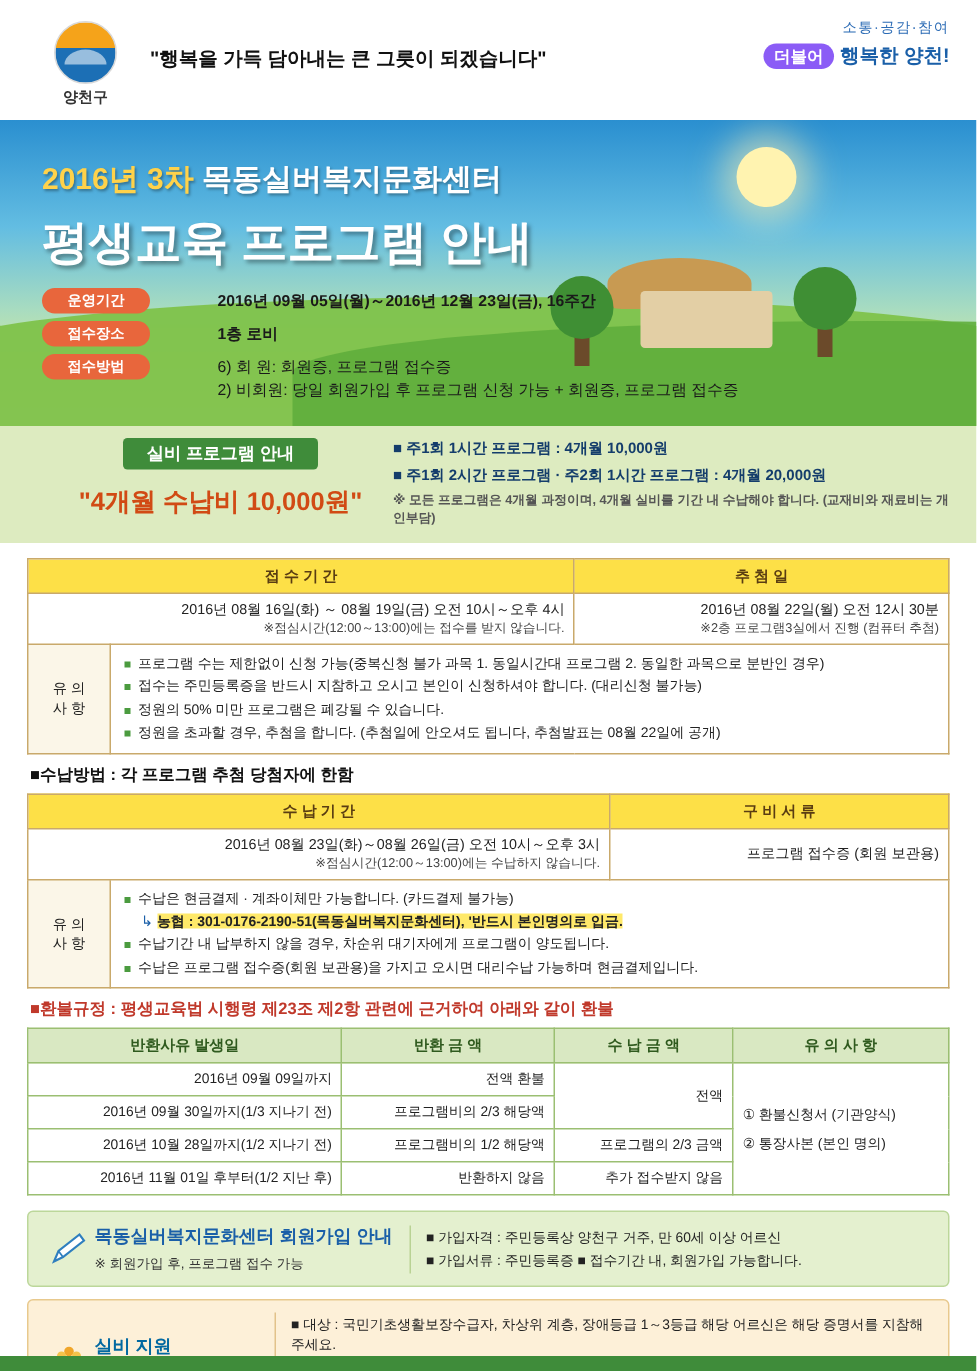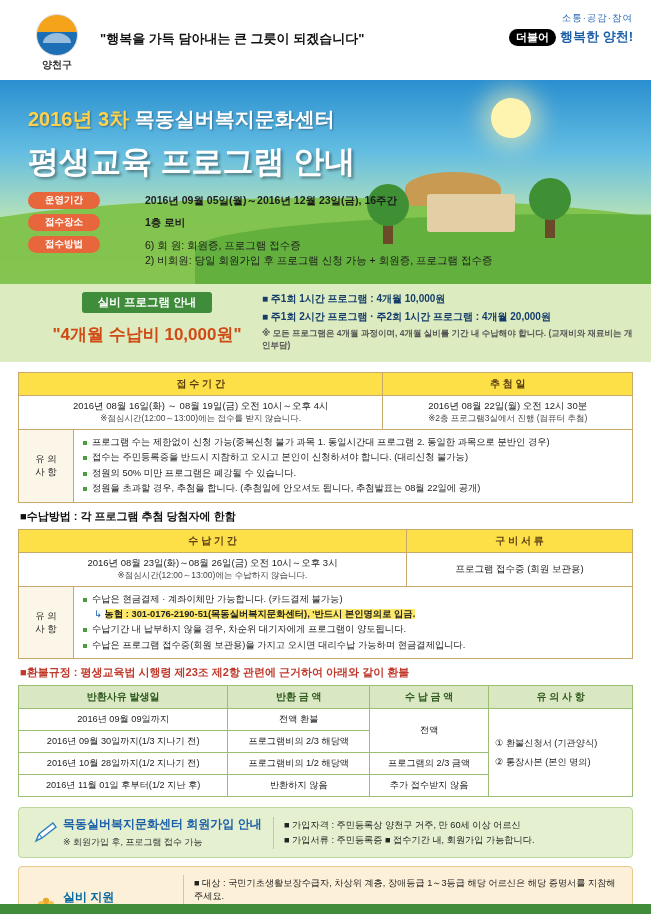--- a/index.html
+++ b/index.html
@@ -18,21 +18,21 @@
   .logo-circle{width:40px;height:40px;border-radius:50%;margin:0 auto;
     background:linear-gradient(180deg,#f5a31a 0%,#f5a31a 42%,#1c6fb5 43%,#1c6fb5 100%);
     position:relative;overflow:hidden;border:1px solid #d9d9d9;}
   .logo-circle:after{content:"";position:absolute;left:6px;top:18px;width:28px;height:10px;
     border-radius:50%/100% 100% 0 0;background:#ffffff;opacity:.55;}
   .logo-txt{font-size:10px;color:#333;margin-top:2px;font-weight:bold;}
   .slogan{position:absolute;left:100px;top:30px;font-size:13px;font-weight:bold;color:#111;}
   .brand-right{position:absolute;right:18px;top:12px;text-align:right;}
   .brand-right .l1{font-size:9.5px;color:#2b6bb5;letter-spacing:1px;}
   .brand-right .l2{font-size:13px;font-weight:bold;color:#1a5fa8;margin-top:3px;}
-  .brand-right .l2 .pill{display:inline-block;background:#000000;color:#fff;border-radius:9px;
+  .brand-right .l2 .pill{display:inline-block;background:#8b5cf6;color:#fff;border-radius:9px;
     padding:1px 7px;margin-right:4px;font-size:11px;}
 
   
   .banner{position:relative;height:204px;overflow:hidden;
     background:linear-gradient(180deg,#2a8fd0 0%,#63bde2 35%,#a8dcc0 62%,#cfe8a0 78%,#e9edbf 100%);}
   .sun{position:absolute;right:120px;top:18px;width:40px;height:40px;border-radius:50%;
     background:#fff3b0;box-shadow:0 0 22px 10px rgba(255,243,176,.55);}
   .hill{position:absolute;bottom:0;width:120%;height:120px;border-radius:60% 60% 0 0;}
   .hill.a{left:-10%;background:#7ec24a;opacity:.95;height:86px;}
   .hill.b{left:30%;background:#5fae3c;opacity:.9;height:70px;}
@@ -68,21 +68,21 @@
   .gb-right .note{font-size:8.5px;color:#555;font-weight:bold;}
 
   
   .body{padding:10px 18px 0 18px;background:#ffffff;}
   .sec-title{font-size:11px;font-weight:bold;color:#c0392b;margin:6px 0 5px 2px;}
   .sec-title.black{color:#111;}
   table.grid{width:100%;border-collapse:collapse;}
   table.grid th{background:#fde047;border:1px solid #c9a96b;font-size:10px;font-weight:bold;
     color:#5a3d12;padding:4px 2px;text-align:center;}
   table.grid td{border:1px solid #c9a96b;font-size:9.5px;padding:4px 6px;color:#222;vertical-align:middle;}
-  td.ctr{text-align:center;}
+  td.ctr{text-align:right;}
   .sub-note{font-size:8.5px;color:#444;}
   .side-label{background:#fbf6e8;width:42px;text-align:center;font-size:9.5px;color:#333;}
   ul.bul{margin:0;padding-left:12px;}
   ul.bul li{list-style:none;position:relative;margin:2px 0;line-height:1.45;font-size:9.3px;}
   ul.bul li:before{content:"";position:absolute;left:-9px;top:5px;width:4px;height:4px;background:#4b9b3f;}
   .hl{background:#ffe96a;font-weight:bold;}
 
   
   table.refund th{background:#d9e8c2;border:1px solid #9bbf72;color:#2f5a1e;}
   table.refund td{border:1px solid #9bbf72;font-size:9.2px;}

